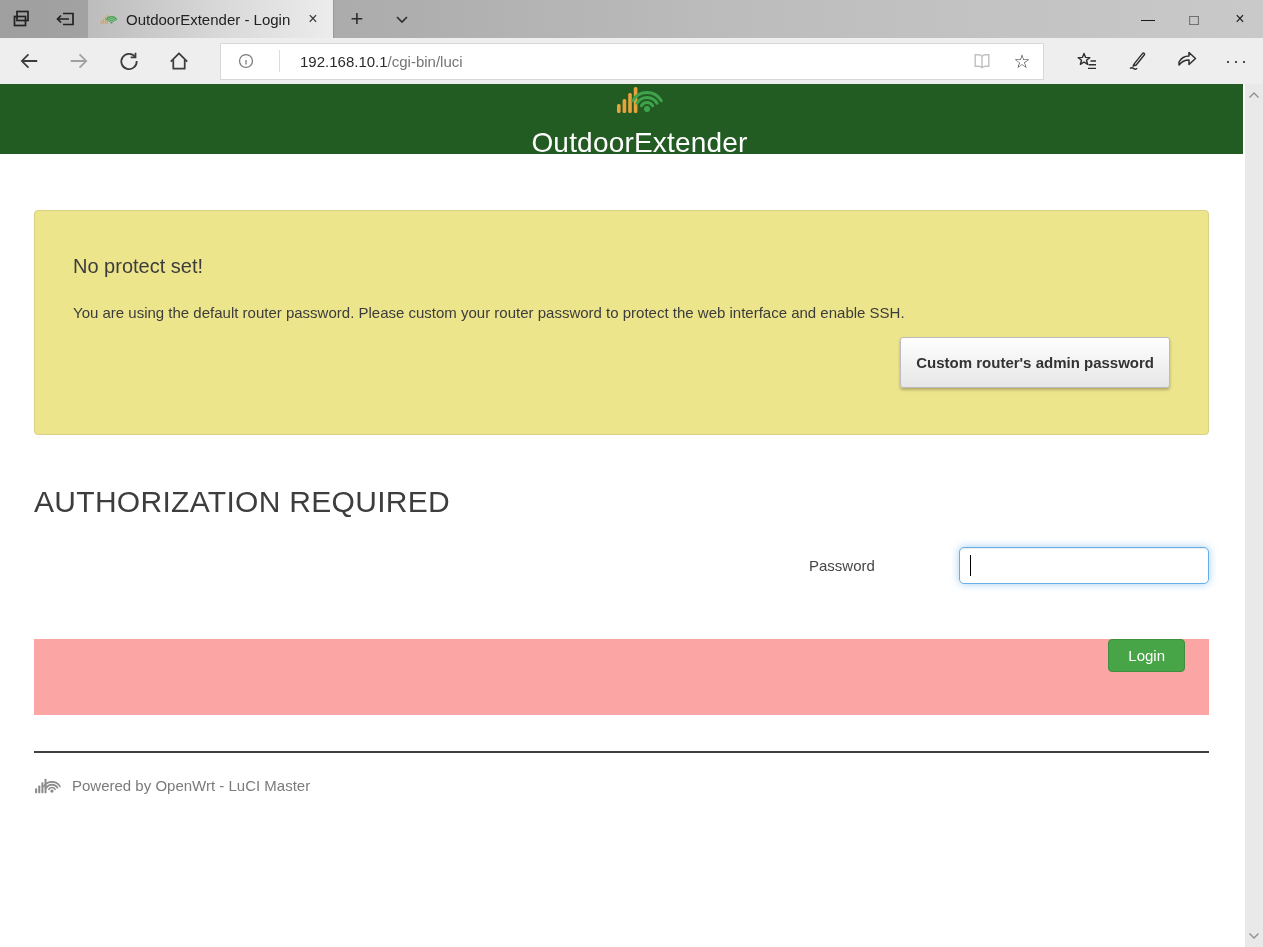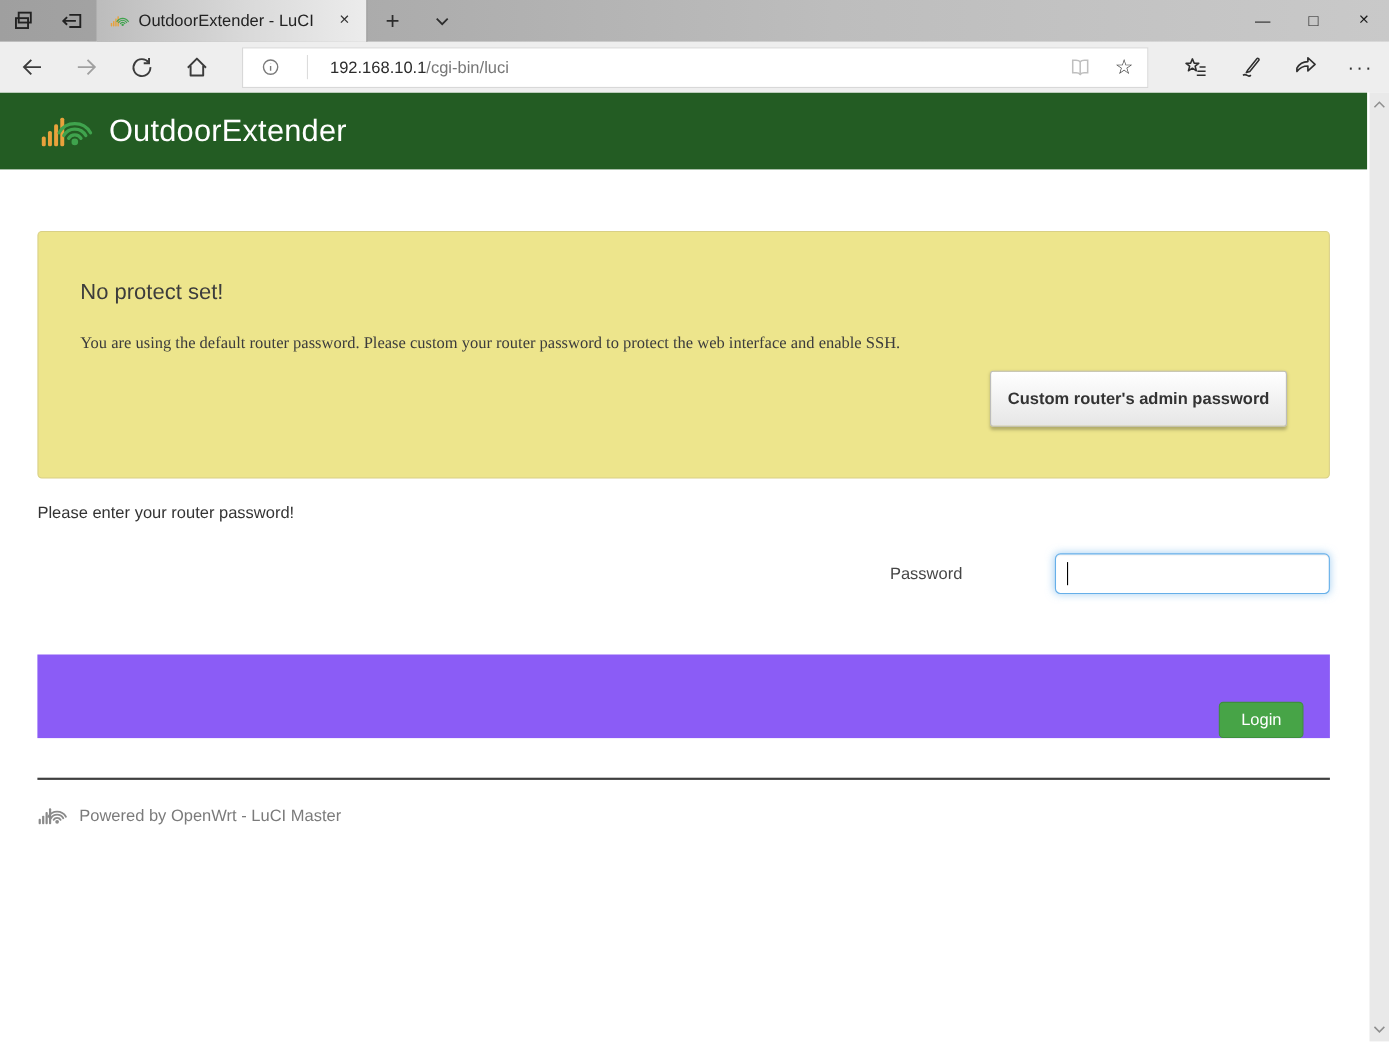--- a/index.html
+++ b/index.html
@@ -40,55 +40,55 @@
   .nav-right-group { margin-left:18px; display:flex; }
   .more-glyph { font-size:18px; color:#2f2f2f; letter-spacing:2px; }
 
   
   .page-area { position:absolute; top:84px; left:0; right:20px; bottom:0; background:#fff; overflow:hidden; }
   .scrollbar { position:absolute; top:84px; right:0; width:18px; bottom:0; background:#e9e9e9; }
   .sb-arrow { position:absolute; left:0; width:18px; height:18px; display:flex; align-items:center; justify-content:center; }
   .sb-up { top:2px; } .sb-down { bottom:2px; }
 
   .site-header { height:70px; background:var(--header-green,#235c23); display:flex; align-items:center;
-    gap:13px; padding-left:36px; }
+    gap:13px; padding-left:36px;flex-direction:column; }
   .brand { color:#ffffff; font-size:28px; letter-spacing:0.2px; }
 
   .logo .bar { fill:var(--logo-orange,#e8a23c); }
   .logo .arc { stroke:var(--logo-green,#3fa34d); fill:none; stroke-width:3; stroke-linecap:round; }
   .logo .dot { fill:var(--logo-green,#3fa34d); }
   .logo-mono .bar { fill:#8a8a8a; }
   .logo-mono .arc { stroke:#8a8a8a; fill:none; stroke-width:3; stroke-linecap:round; }
   .logo-mono .dot { fill:#8a8a8a; }
 
   .container { margin:0 34px; }
 
   .alert { margin-top:56px; background:var(--alert-bg,#ede58c); border:1px solid var(--alert-border,#d9d086);
     border-radius:4px; padding:44px 38px 46px 38px; }
   .alert h3 { margin:0 0 26px 0; font-size:20px; font-weight:400; color:#3c3c3c; }
-  .alert p { margin:0; font-size:15px; color:#3c3c3c;font-family:Liberation Serif, serif; }
+  .alert p { margin:0; font-size:15px; color:#3c3c3c; }
   .alert-btn-row { margin-top:16px; text-align:right; }
   .alert-btn { display:inline-block; font-family:inherit; font-size:15px; font-weight:bold; color:#333;
     background:linear-gradient(#ffffff,#e6e6e6); border:1px solid #bcbcbc; border-radius:3px;
     padding:16px 15px; box-shadow:0 2px 3px rgba(0,0,0,0.25); cursor:pointer; }
 
   .auth-heading { margin:50px 0 0 0; font-size:30px; font-weight:400; color:#3d3d3d; letter-spacing:0.3px; }
   .auth-sub { margin:23px 0 0 0; font-size:15px; color:#333; }
 
   .form-row { margin-top:28px; display:flex; align-items:center;justify-content:flex-end; }
   .form-label { width:150px; font-size:15px; color:#464646; }
   .input-wrap { position:relative; }
   .pw-input { width:250px; height:37px; border:1px solid var(--focus-blue,#66afe9); border-radius:5px;
     padding:6px 10px; font-size:15px; font-family:inherit; outline:none;
     box-shadow:inset 0 1px 1px rgba(0,0,0,0.075), 0 0 8px rgba(102,175,233,0.6); }
   .caret { position:absolute; left:11px; top:8px; width:1px; height:21px; background:#000;
     animation:blink 1.1s steps(1) infinite; }
   @keyframes blink { 50% { opacity:0; } }
 
-  .actions { margin-top:55px; height:76px; background:#8b5cf6; display:flex; align-items:flex-end;
+  .actions { margin-top:55px; height:76px; background:#fca5a5; display:flex; align-items:flex-start;
     justify-content:flex-end; padding-right:24px; }
   .login-btn { font-family:inherit; font-size:15px; color:#fff; background:var(--login-green,#47a447);
     border:1px solid var(--login-green-border,#3e8f3e); border-radius:4px; padding:7px 19px; cursor:pointer; }
 
   .divider { margin:36px 0 0 0; border:none; border-top:2px solid #3f3f3f; height:0; }
 
   .page-footer { margin-top:24px; display:flex; align-items:flex-end; gap:10px; }
   .footer-text { font-size:15px; color:#7b7b7b; }
 
   svg { display:block; }
@@ -125,21 +125,21 @@
           <rect class="bar" x="2" y="20" width="3.6" height="9" rx="1.5"></rect>
           <rect class="bar" x="7.6" y="15" width="3.6" height="14" rx="1.5"></rect>
           <rect class="bar" x="13.2" y="9" width="3.6" height="20" rx="1.5"></rect>
           <rect class="bar" x="18.8" y="3" width="3.6" height="26" rx="1.5"></rect>
           <circle class="dot" cx="32" cy="25" r="3"></circle>
           <path class="arc" d="M26.4 21.8 A6.5 6.5 0 0 1 37.6 21.8"></path>
           <path class="arc" d="M22 19.2 A11.5 11.5 0 0 1 42 19.2"></path>
           <path class="arc" d="M17.7 16.7 A16.5 16.5 0 0 1 46.3 16.7"></path>
         </svg>
       </span>
-      <span class="tab-title">OutdoorExtender - LuCI</span>
+      <span class="tab-title">OutdoorExtender - Login</span>
       <span class="tab-close">×</span>
     </div>
     <div class="newtab">+</div>
     <div class="tb-btn">
       <span>
         <svg width="18" height="18" viewBox="0 0 18 18">
             <path d="M4 7 L9 12 L14 7" fill="none" stroke="#2c2c2c" stroke-width="1.6"></path>
           </svg>
       </span>
     </div>
@@ -267,21 +267,21 @@
     <div class="container">
 
       <div class="alert">
         <h3>No protect set!</h3>
         <p>You are using the default router password. Please custom your router password to protect the web interface and enable SSH.</p>
         <div class="alert-btn-row">
           <button class="alert-btn">Custom router's admin password</button>
         </div>
       </div>
 
-      <p class="auth-sub">Please enter your router password!</p>
+      <h2 class="auth-heading">AUTHORIZATION REQUIRED</h2>
 
       <div class="form-row">
         <span class="form-label">Password</span>
         <span class="input-wrap">
           <input class="pw-input" type="password" value="" style="">
           <span class="caret"></span>
         </span>
       </div>
 
       <div class="actions">

